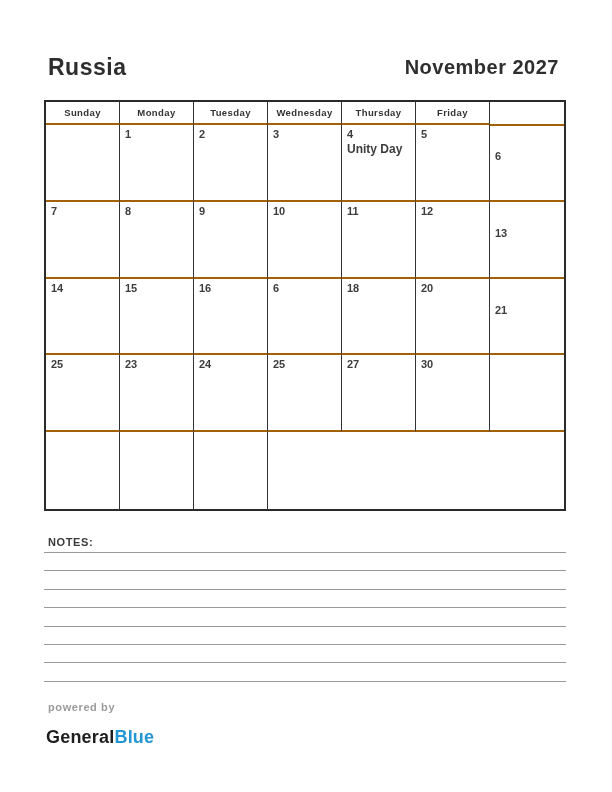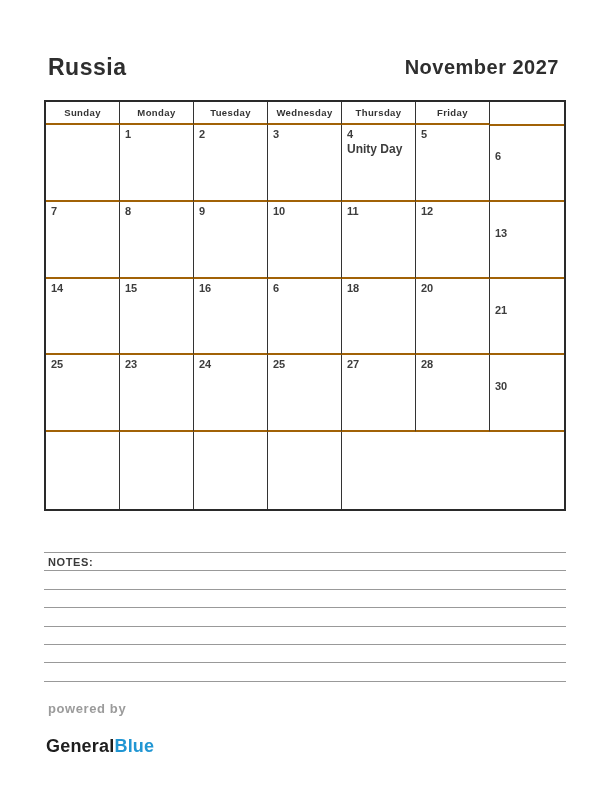--- a/index.html
+++ b/index.html
@@ -65,45 +65,45 @@
     line-height: 1.25;
   }
   .holiday {
     font-size: 12px;
     color: #3d3d3d;
     line-height: 1.3;
   }
   .notes-label {
     position: absolute;
     left: 48px;
-    top: 556px;
+    top: 536px;
     font-size: 11px;
     letter-spacing: 0.6px;
     color: #3a3a3a;
   }
   .notes-lines {
     position: absolute;
     left: 44px;
     top: 534.6px;
     width: 522px;
   }
   .note-line {
     height: 18.4px;
     border-bottom: 1px solid #999999;
   }
   .footer {
     position: absolute;
     left: 46px;
     top: 701px;
   }
   .powered-by {
-    font-size: 13px;
+    font-size: 11px;
     letter-spacing: 0.6px;
     color: #9b9b9b;
-    margin-bottom: 20px;
+    margin-bottom: 14px;
     margin-left: 2px;
   }
   .brand {
     font-size: 18px;
     letter-spacing: 0.2px;
   }
   .brand-general { color: #1e1e1e; }
   .brand-blue { color: #2196d3; }
 </style>
 </head>
@@ -194,23 +194,20 @@
       <div class="day-cell">
         <div class="day-num">24</div>
       </div>
       <div class="day-cell">
         <div class="day-num">25</div>
       </div>
       <div class="day-cell">
         <div class="day-num">27</div>
       </div>
       <div class="day-cell">
-        <div class="day-num">28</div>
-      </div>
-      <div class="day-cell">
         <div class="day-num">30</div>
       </div>
       <div class="day-cell"></div>
       <div class="day-cell"></div>
       <div class="day-cell"></div>
       <div class="day-cell"></div>
     </div>
 
   <div class="notes-label">NOTES:</div>
 

